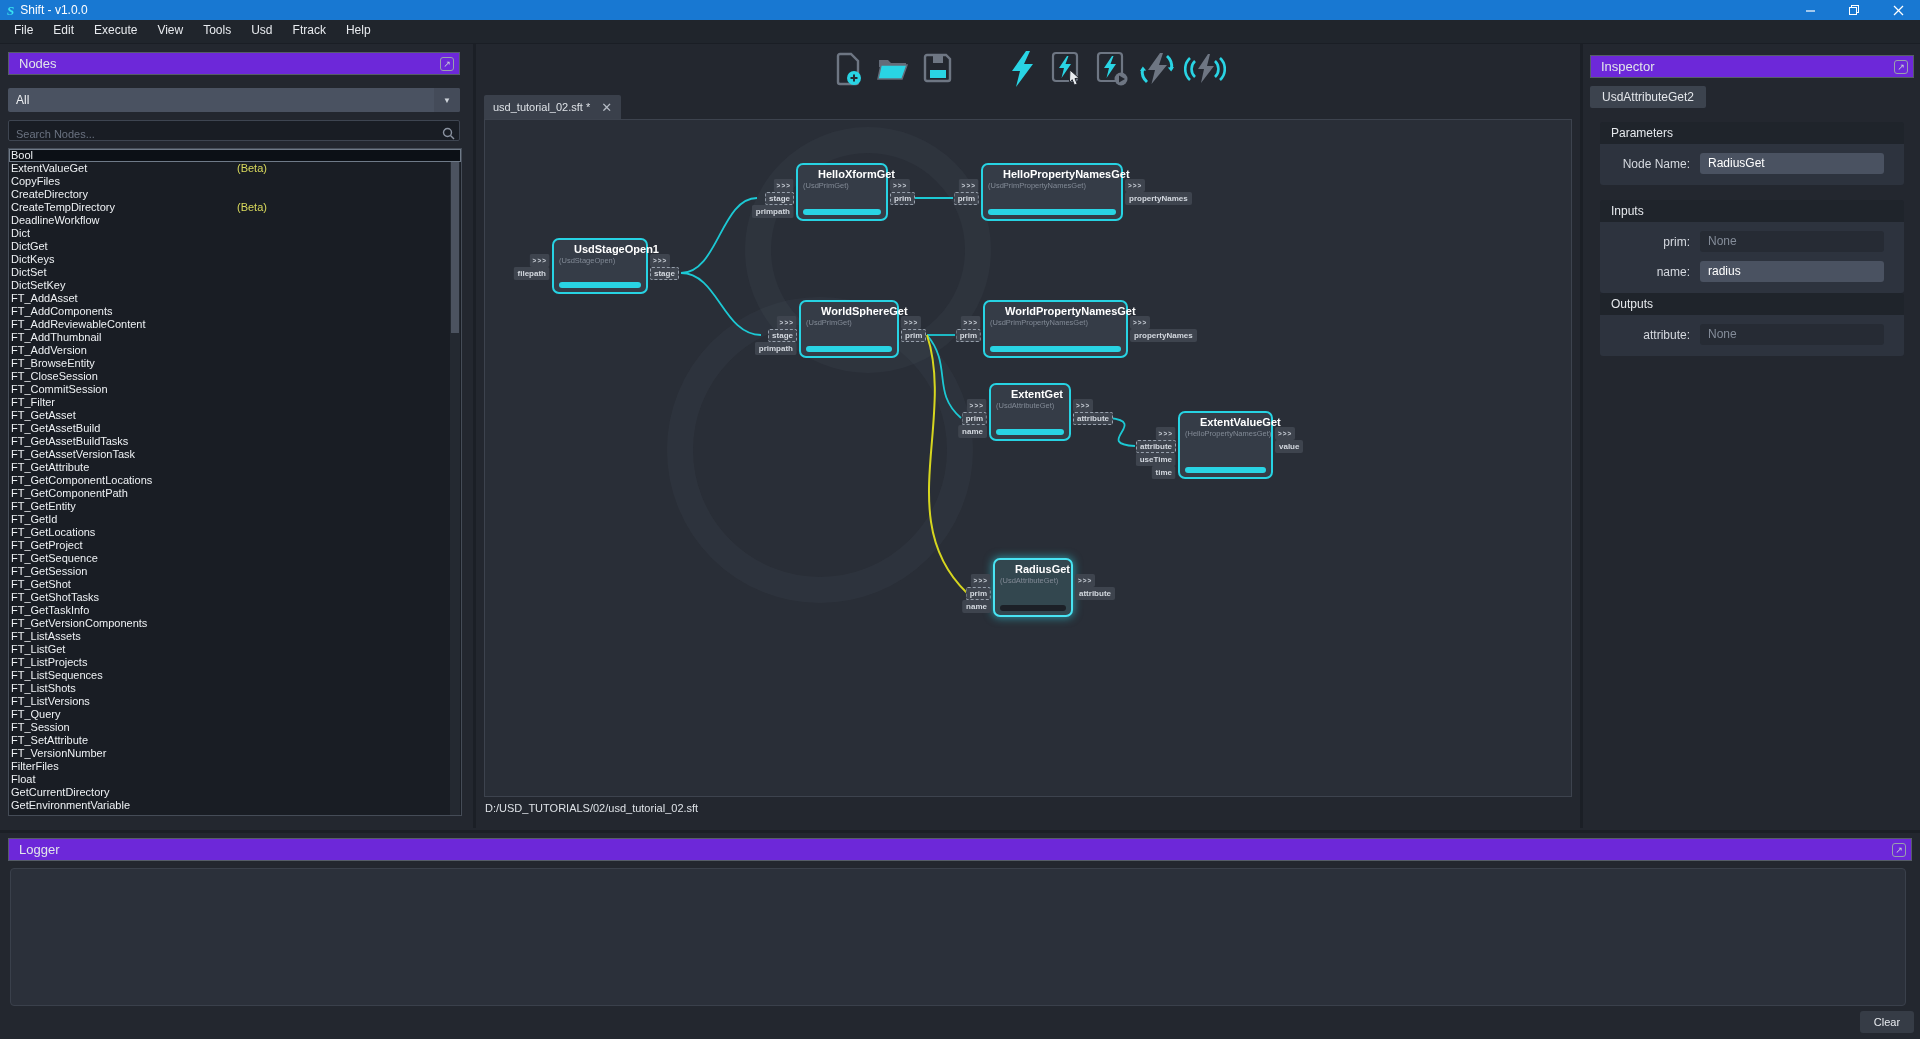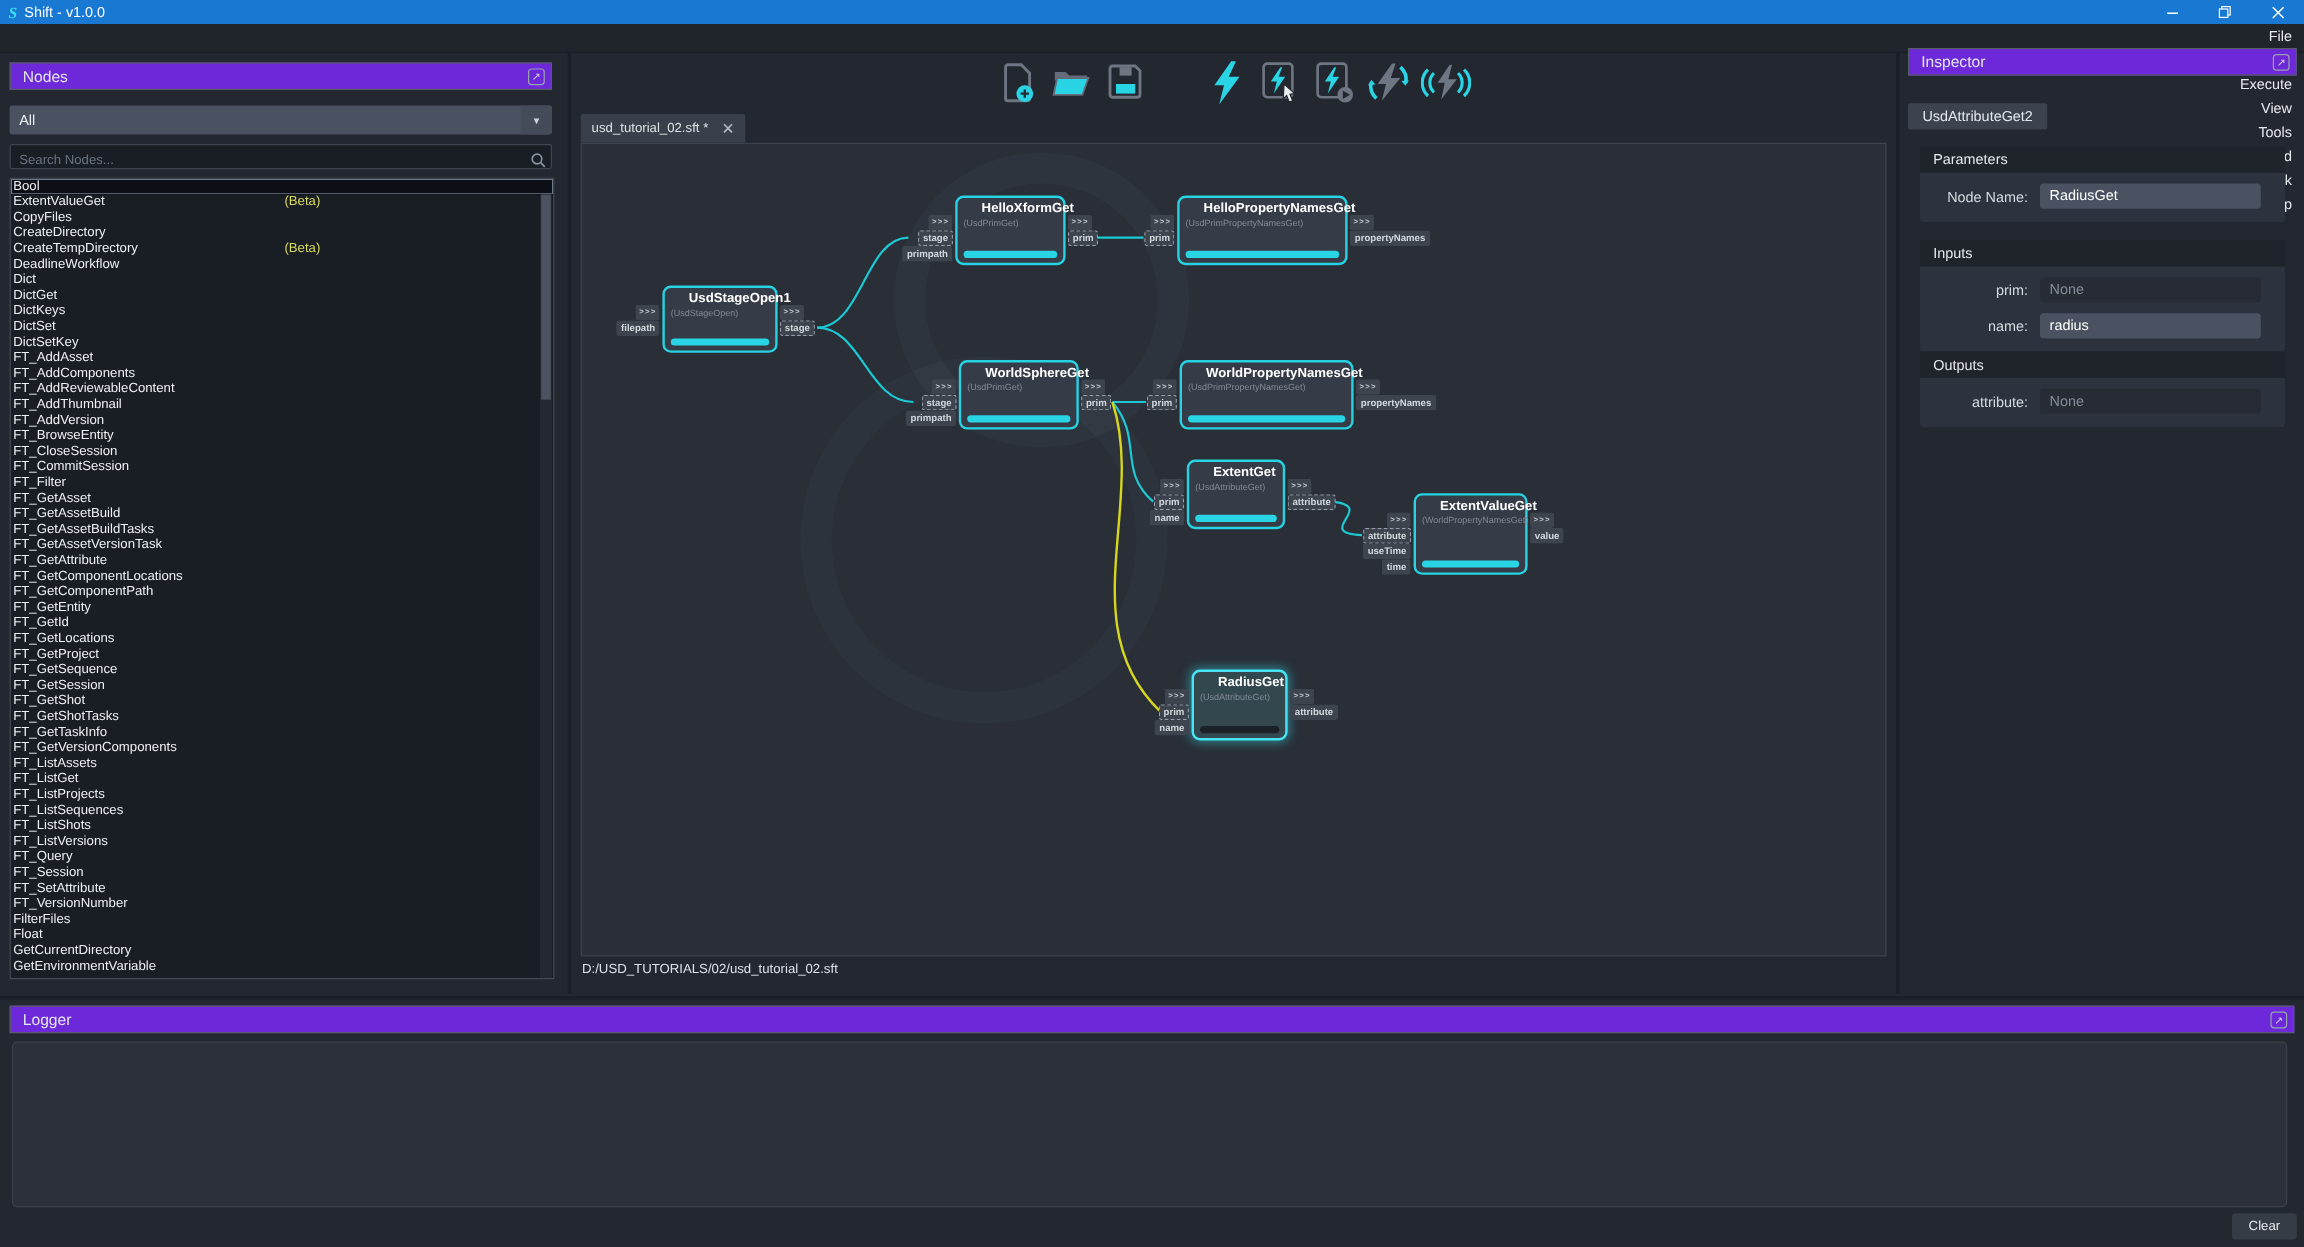--- a/index.html
+++ b/index.html
@@ -10,21 +10,21 @@
   
   .titlebar { position:absolute; left:0; top:0; width:1920px; height:20px; background:#1878d2;
               display:flex; align-items:center; }
   .app-logo { margin:0 6px 0 7px; font:italic bold 13px/13px "Liberation Serif",serif; color:#3ae2f0; }
   .title-text { font-size:12px; color:#ffffff; }
   .win-btns { margin-left:auto; display:flex; height:100%; }
   .win-btn { width:44px; height:100%; display:flex; align-items:center; justify-content:center; }
 
   
   .menubar { position:absolute; left:0; top:20px; width:1920px; height:24px; background:#20252c;
-             display:flex; align-items:flex-end; padding-left:4px; border-bottom:1px solid #1a1e25;flex-direction:column; }
+             display:flex; align-items:flex-start; padding-left:4px; border-bottom:1px solid #1a1e25; }
   .menu-item { font-size:12px; color:#e8ebef; padding:3px 10px; }
 
   
   .panel-header { position:absolute; height:23px; background:#6d28d9; border:1px solid #565d68;
                   display:flex; align-items:center; padding:0 5px 0 10px; font-size:13px; color:#e2e6ea; }
   .popout { margin-left:auto; width:14px; height:14px; border:1px solid #99a1ad; border-radius:3px;
             color:#c9ced6; font-size:9px; line-height:12px; text-align:center; }
   .vsplit { position:absolute; width:3px; background:#1b1f26; }
   .hsplit { position:absolute; height:3px; background:#1b1f26; }
 
@@ -349,21 +349,21 @@
           <div class="gnode-type">(UsdAttributeGet)</div>
           <div class="gnode-progress done"></div>
         </div>
         <div class="gchevron in" style="left: 502px; top: 279px;">&gt;&gt;&gt;</div>
         <div class="gport in connected" style="left: 502px; top: 292px;">prim</div>
         <div class="gport in" style="left: 502px; top: 305px;">name</div>
         <div class="gchevron out" style="left: 588px; top: 279px;">&gt;&gt;&gt;</div>
         <div class="gport out connected" style="left: 588px; top: 292px;">attribute</div>
         <div class="gnode" style="left: 693px; top: 291px; width: 95px; height: 68px;">
           <div class="gnode-title">ExtentValueGet</div>
-          <div class="gnode-type">(WorldPropertyNamesGet)</div>
+          <div class="gnode-type">(HelloPropertyNamesGet)</div>
           <div class="gnode-progress done"></div>
         </div>
         <div class="gchevron in" style="left: 691px; top: 307px;">&gt;&gt;&gt;</div>
         <div class="gport in connected" style="left: 691px; top: 320px;">attribute</div>
         <div class="gport in" style="left: 691px; top: 333px;">useTime</div>
         <div class="gport in" style="left: 691px; top: 346px;">time</div>
         <div class="gchevron out" style="left: 790px; top: 307px;">&gt;&gt;&gt;</div>
         <div class="gport out" style="left: 790px; top: 320px;">value</div>
         <div class="gnode selected" style="left: 508px; top: 438px; width: 80px; height: 59px;">
           <div class="gnode-title">RadiusGet</div>
@@ -372,21 +372,21 @@
         </div>
         <div class="gchevron in" style="left: 506px; top: 454px;">&gt;&gt;&gt;</div>
         <div class="gport in connected" style="left: 506px; top: 467px;">prim</div>
         <div class="gport in" style="left: 506px; top: 480px;">name</div>
         <div class="gchevron out" style="left: 590px; top: 454px;">&gt;&gt;&gt;</div>
         <div class="gport out" style="left: 590px; top: 467px;">attribute</div>
       </div>
   </div>
   <div class="statusbar">D:/USD_TUTORIALS/02/usd_tutorial_02.sft</div>
 
-  <div class="panel-header" style="left:1590px; top:40px; width:324px;">
+  <div class="panel-header" style="left:1590px; top:55px; width:324px;">
     <span>Inspector</span>
     <span class="popout">↗</span>
   </div>
   <div class="inspector-badge">UsdAttributeGet2</div>
   <div>
       <div class="isec" style="top: 122px;">
         <div class="isec-h">Parameters</div>
         <div class="isec-b">
           <div class="irow">
             <label>Node Name:</label>

